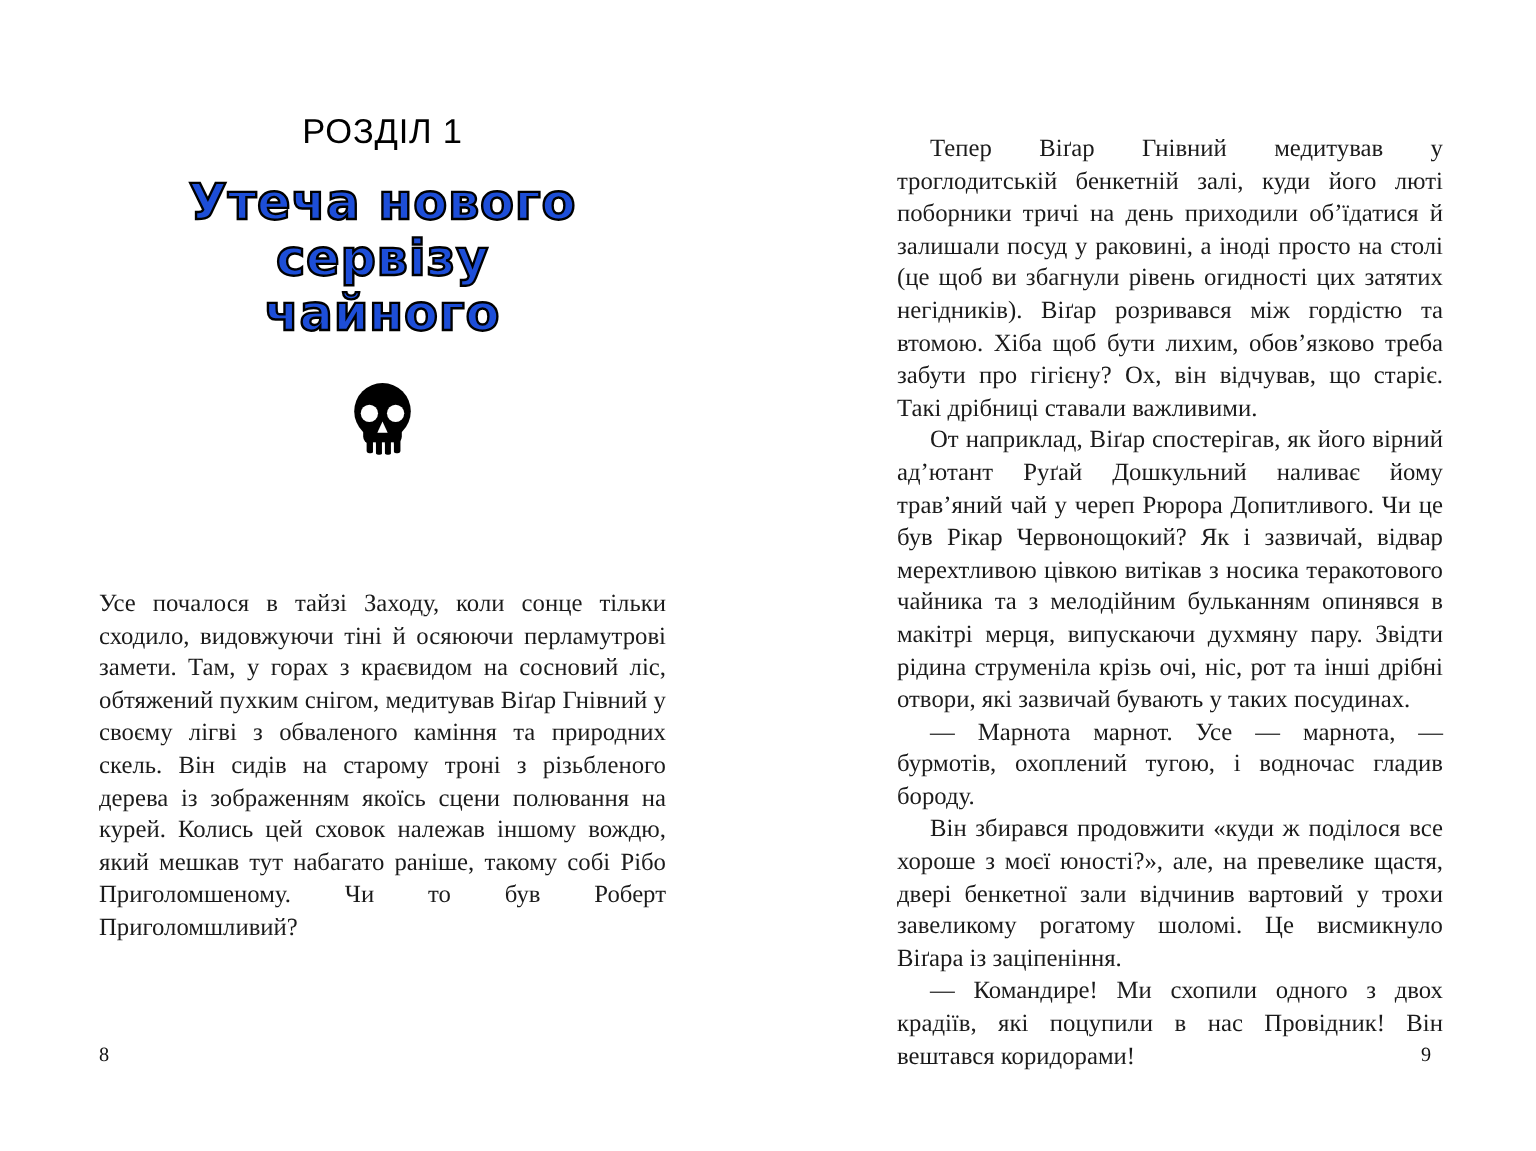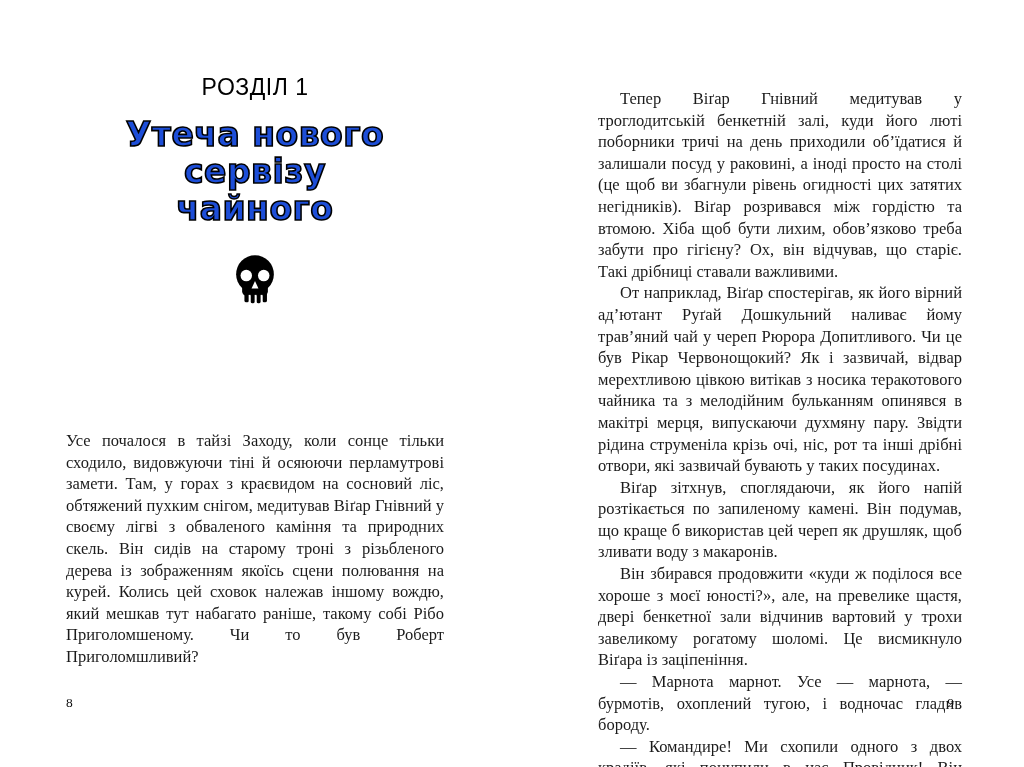--- a/index.html
+++ b/index.html
@@ -43,21 +43,21 @@
   .skull-wrap { margin-top: 27px; text-align: center; }
   .skull-wrap svg { width: 46px; height: 56px; }
 
   .body-text {
     font-family: "Liberation Serif", "DejaVu Serif", serif;
     font-size: 16.5px;
     line-height: 21.6px;
     color: #1b1b1b;
     text-align: justify;
   }
-  .page-left .body-text { margin-top: 116px; }
+  .page-left .body-text { margin-top: 76px; }
 
   .para { margin: 0; text-indent: 22px; }
   .para.no-indent { text-indent: 0; }
 
   .folio {
     position: absolute;
     bottom: 58px;
     font-family: "Liberation Serif", "DejaVu Serif", serif;
     font-size: 13.5px;
     line-height: 1;
@@ -99,21 +99,20 @@
     <div class="body-text">
       <p class="para no-indent">Усе почалося в тайзі Заходу, коли сонце тільки сходило, видовжуючи тіні й осяюючи перламутрові замети. Там, у горах з краєвидом на сосновий ліс, обтяжений пухким снігом, медитував Віґар Гнівний у своєму лігві з обваленого каміння та природних скель. Він сидів на старому троні з різьбленого дерева із зображенням якоїсь сцени полювання на курей. Колись цей сховок належав іншому вождю, який мешкав тут набагато раніше, такому собі Рібо Приголомшеному. Чи то був Роберт Приголомшливий?</p>
     </div>
     <div class="folio folio-left">8</div>
   </section>
 
   <section class="page page-right">
     <div class="body-text">
       <p class="para">Тепер Віґар Гнівний медитував у троглодитській бенкетній залі, куди його люті поборники тричі на день приходили об’їдатися й залишали посуд у раковині, а іноді просто на столі (це щоб ви збагнули рівень огидності цих затятих негідників). Віґар розривався між гордістю та втомою. Хіба щоб бути лихим, обов’язково треба забути про гігієну? Ох, він відчував, що старіє. Такі дрібниці ставали важливими.</p>
       <p class="para">От наприклад, Віґар спостерігав, як його вірний ад’ютант Руґай Дошкульний наливає йому трав’яний чай у череп Рюрора Допитливого. Чи це був Рікар Червонощокий? Як і зазвичай, відвар мерехтливою цівкою витікав з носика теракотового чайника та з мелодійним бульканням опинявся в макітрі мерця, випускаючи духмяну пару. Звідти рідина струменіла крізь очі, ніс, рот та інші дрібні отвори, які зазвичай бувають у таких посудинах.</p>
-      <p class="para">Віґар зітхнув, споглядаючи, як його напій розтікається по запиленому камені. Він подумав, що краще б використав цей череп як друшляк, щоб зливати воду з макаронів.</p>
+      <p class="para">— Марнота марнот. Усе — марнота, — бурмотів, охоплений тугою, і водночас гладив бороду.</p>
       <p class="para">Він збирався продовжити «куди ж поділося все хороше з моєї юності?», але, на превелике щастя, двері бенкетної зали відчинив вартовий у трохи завеликому рогатому шоломі. Це висмикнуло Віґара із заціпеніння.</p>
-      <p class="para">— Марнота марнот. Усе — марнота, — бурмотів, охоплений тугою, і водночас гладив бороду.</p>
       <p class="para">— Командире! Ми схопили одного з двох крадіїв, які поцупили в нас Провідник! Він вештався коридорами!</p>
     </div>
     <div class="folio folio-right">9</div>
   </section>
 
 </div>
 
 </body></html>

